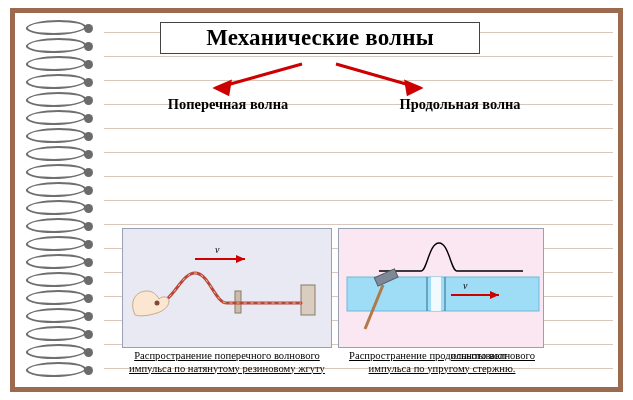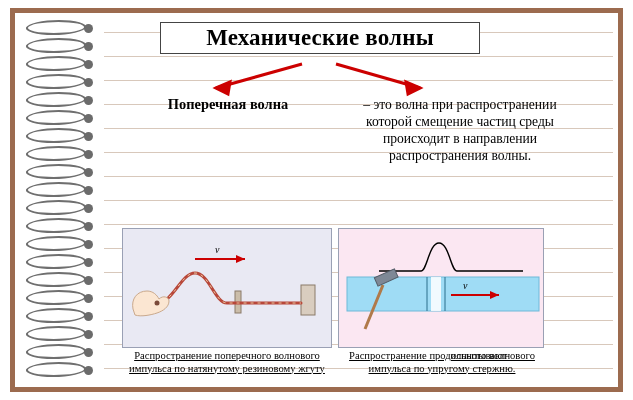--- a/index.html
+++ b/index.html
@@ -170,21 +170,21 @@
         <polygon points="270,26 256,20 258,32"></polygon>
       </g>
     </svg>
   </div>
 
   <div class="col left">
     <div class="head">Поперечная волна</div>
   </div>
 
   <div class="col right">
-    <div class="body">– это волна при распространении которой смещение частиц среды происходит в направлении распространения волны.</div>
+    <div class="head">Продольная волна</div>
   </div>
 
   <div class="imgbox left">
     <svg width="208" height="118" viewBox="0 0 208 118">
       <rect x="0" y="0" width="208" height="118" fill="#e9e9f3"></rect>
 
       <line x1="72" y1="30" x2="122" y2="30" stroke="#cc0000" stroke-width="2"></line>
       <polygon points="122,30 113,26 113,34" fill="#cc0000"></polygon>
       <text x="92" y="24" font-family="'Liberation Serif',serif" font-size="10" fill="#000" font-style="italic">v</text>
 

